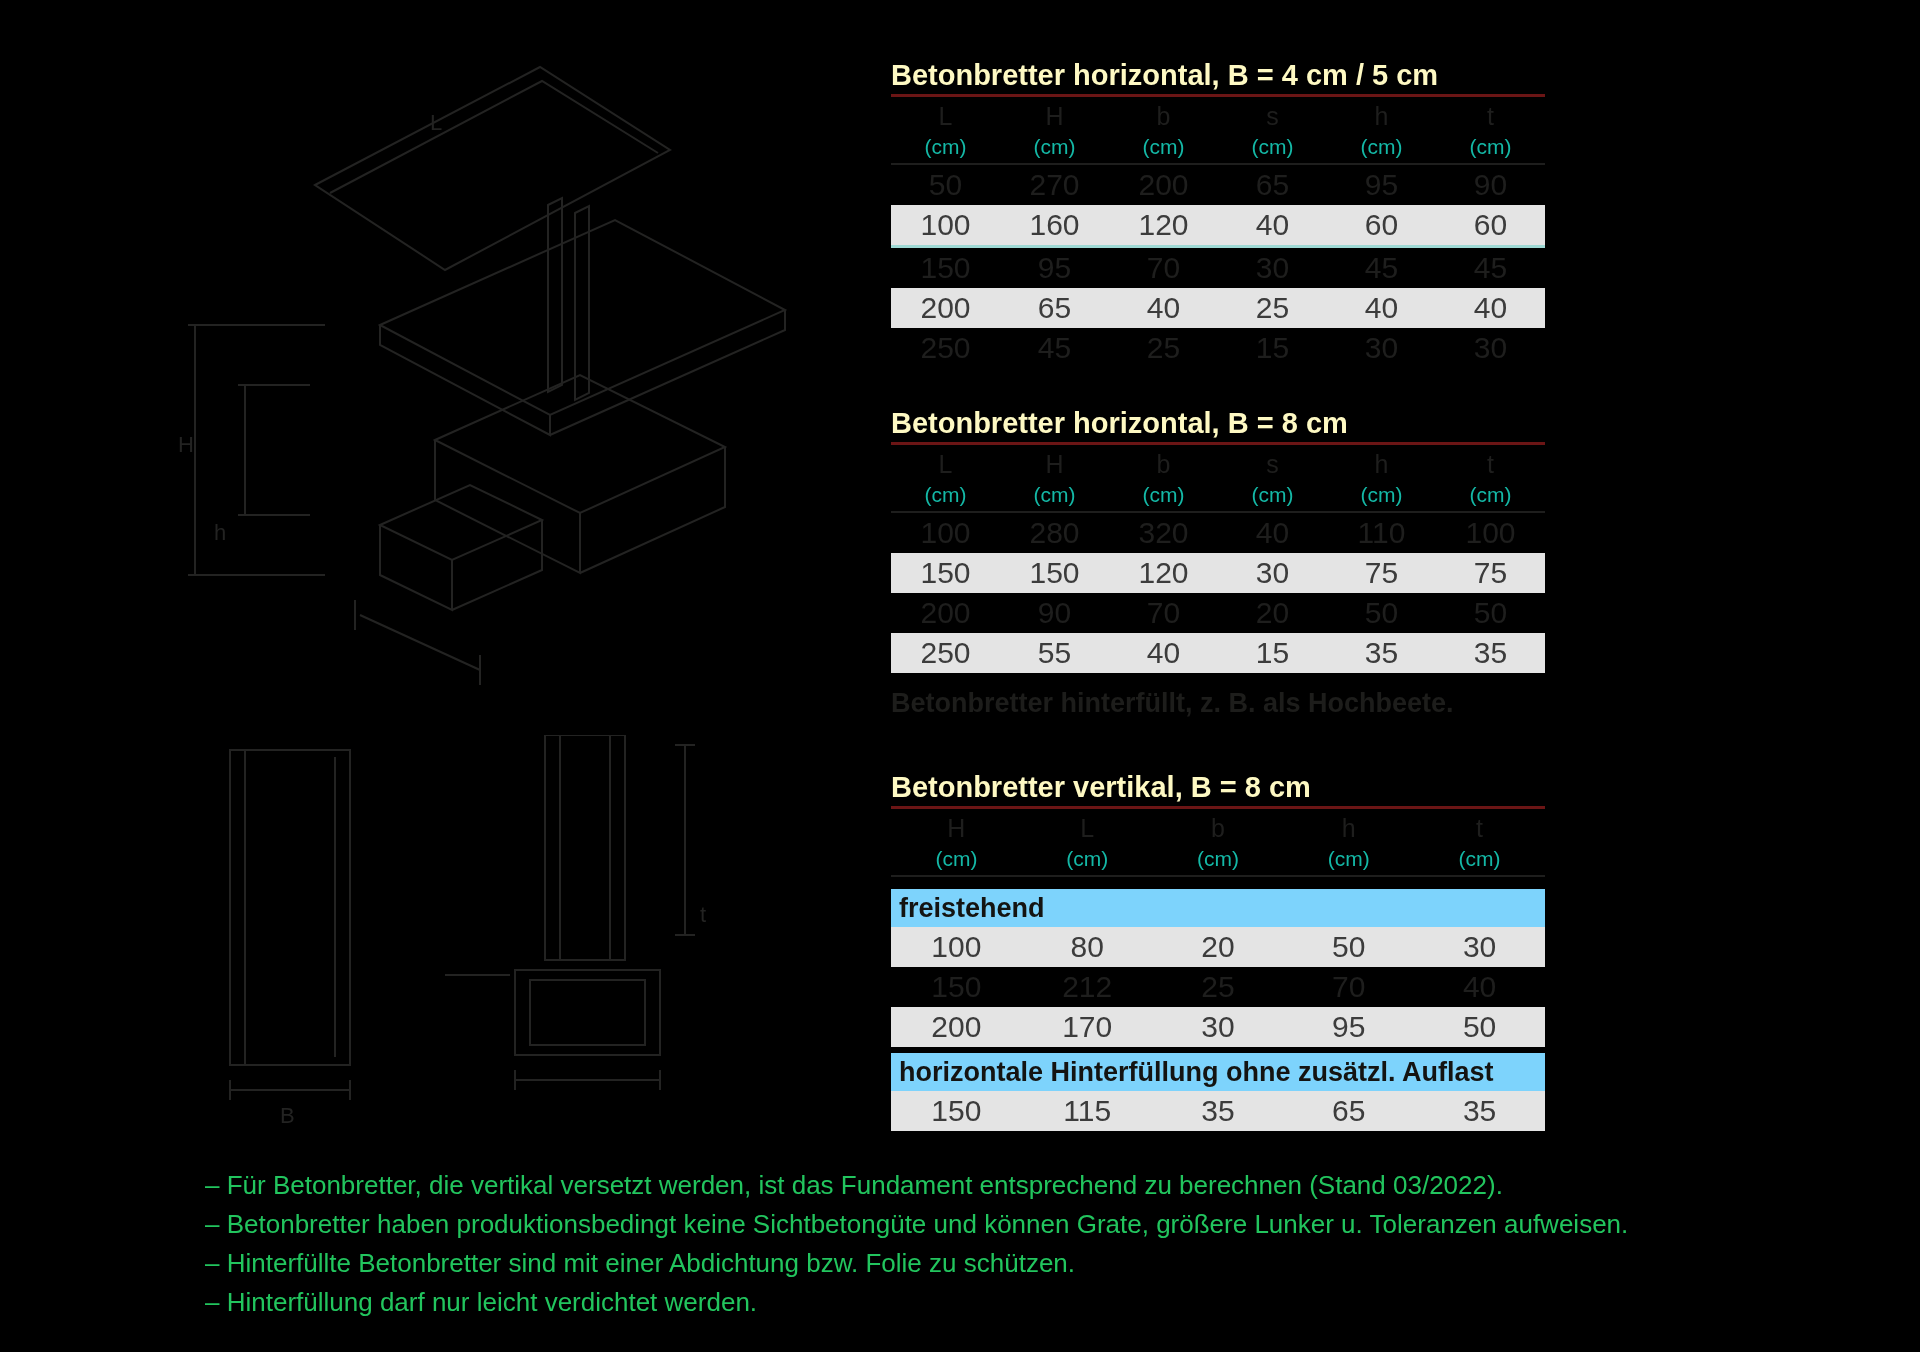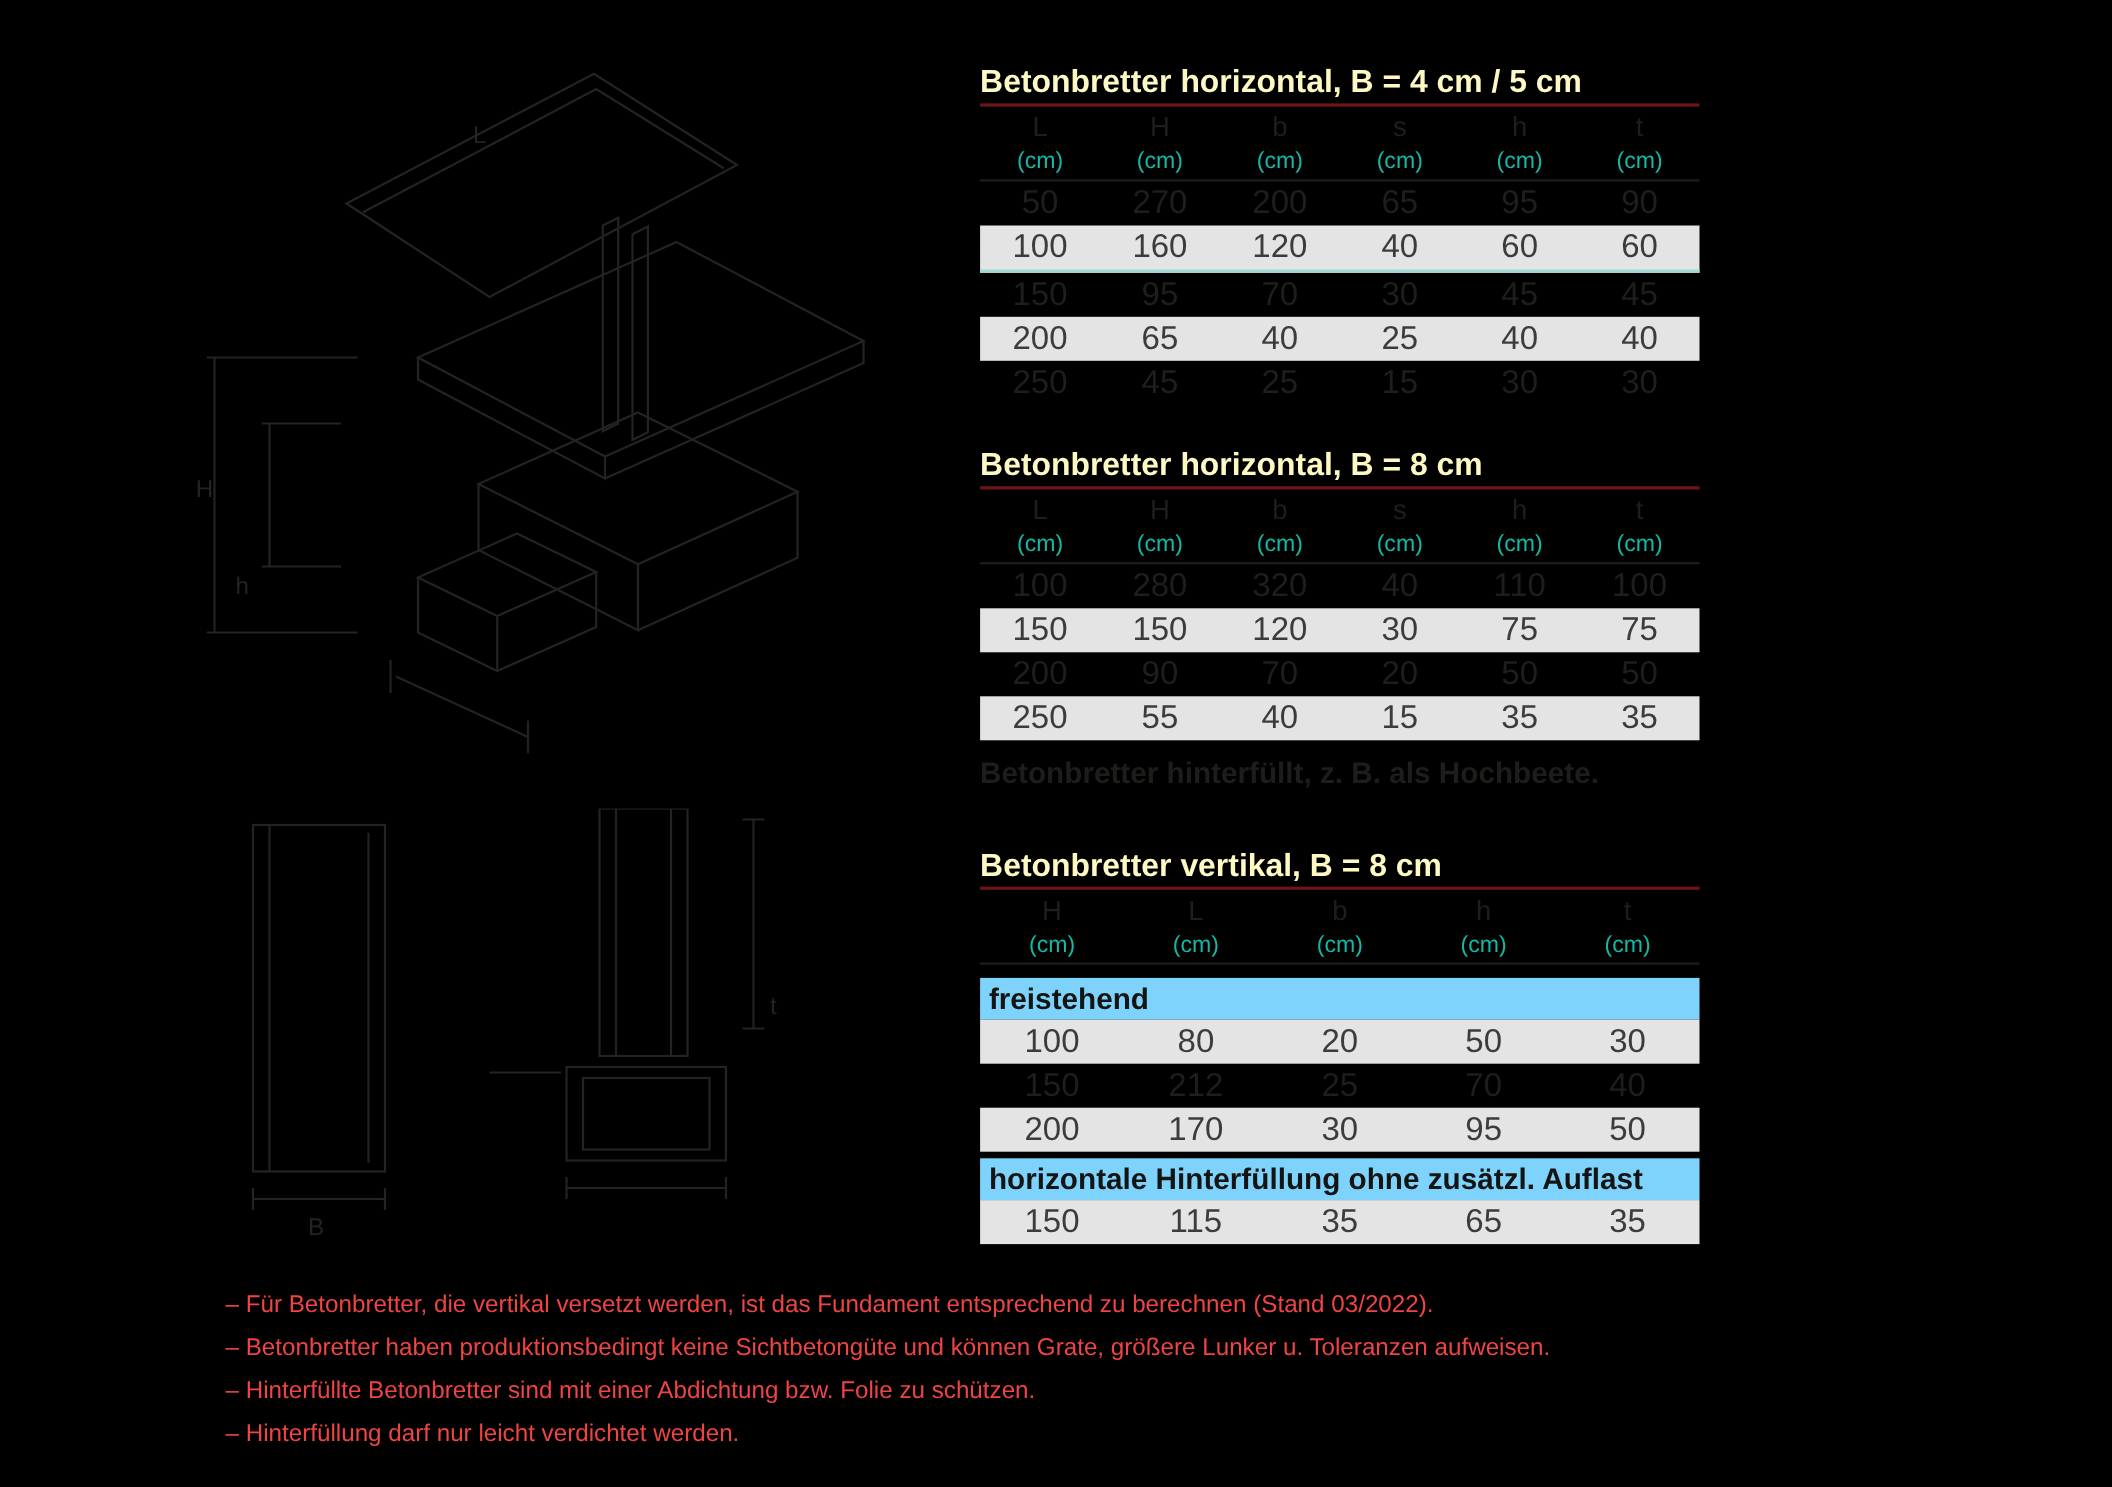--- a/index.html
+++ b/index.html
@@ -18,21 +18,21 @@
   .drow{display:flex;height:40px;align-items:center;font-size:30px;}
   .drow.dark{color:#1e1e1d;}
   .drow.gray{background:#e4e4e4;color:#3c3c3c;}
   .drow.teal{border-bottom:3px solid #9fd9d4;}
   .band{height:38px;background:#7dd3fc;color:#141412;font-weight:bold;font-size:27px;
         display:flex;align-items:center;padding-left:8px;white-space:nowrap;overflow:hidden;}
 
   .note{position:absolute;left:891px;top:688px;font-size:27px;font-weight:bold;color:#1d1d1b;white-space:nowrap;}
 
   
-  .footnotes{position:absolute;left:205px;top:1166px;width:1620px;color:#ef4444;font-size:22px;}
+  .footnotes{position:absolute;left:205px;top:1166px;width:1620px;color:#22c55e;font-size:26px;}
   .footnotes div{height:39px;line-height:39px;white-space:nowrap;}
 
   
   .diag{position:absolute;}
   .diag path,.diag line,.diag polygon,.diag polyline,.diag rect{fill:none;stroke:#232322;stroke-width:2;}
   .dim-label{position:absolute;color:#232322;font-size:22px;}
 </style>
 </head>
 <body>
 

